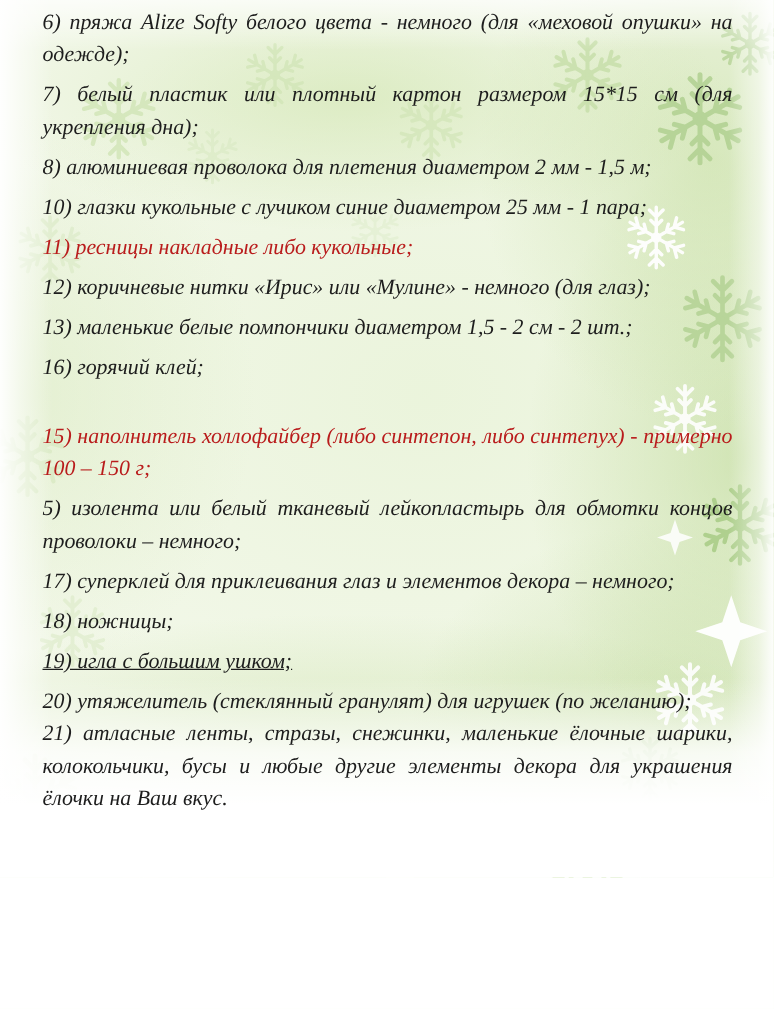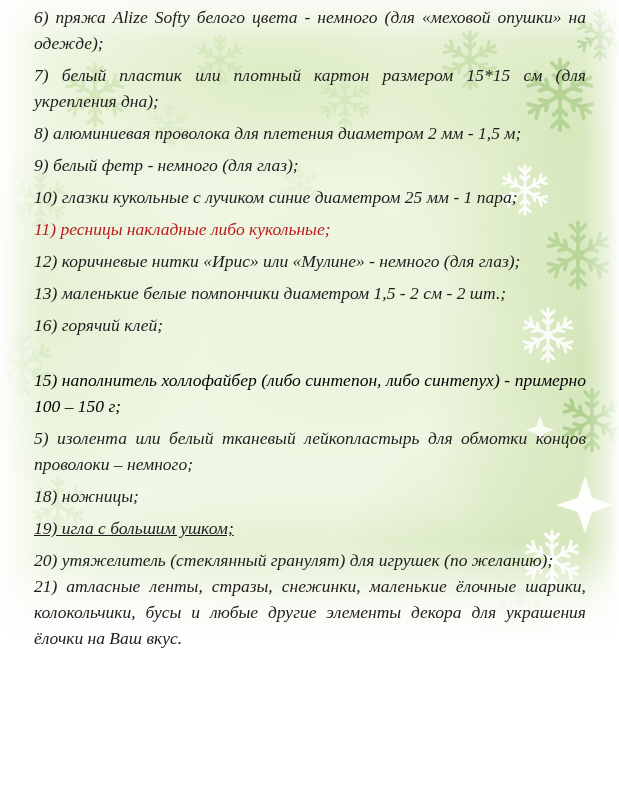--- a/index.html
+++ b/index.html
@@ -109,28 +109,28 @@
     <use href="#spark" transform="translate(60,700) scale(1.5)" fill="#ffffff" opacity="0.85"></use>
   </svg>
 
   <div class="bg-fade"></div>
 
   <div class="content">
 
   <p class="item" style="color: rgb(29, 29, 29);">6) пряжа Alize Softy белого цвета - немного (для «меховой опушки» на одежде);</p>
       <p class="item" style="color: rgb(29, 29, 29);">7) белый пластик или плотный картон размером 15*15 см (для укрепления дна);</p>
       <p class="item" style="color: rgb(29, 29, 29);">8) алюминиевая проволока для плетения диаметром 2 мм - 1,5 м;</p>
-      <p class="item" style="color: rgb(29, 29, 29);">9) белый фетр - немного (для глаз);</p>
       <p class="item" style="color: rgb(29, 29, 29);">10) глазки кукольные с лучиком синие диаметром 25 мм - 1 пара;</p>
       <p class="item" style="color: #b91c1c;">11) ресницы накладные либо кукольные;</p>
       <p class="item" style="color: rgb(29, 29, 29);">12) коричневые нитки «Ирис» или «Мулине» - немного (для глаз);</p>
       <p class="item" style="color: rgb(29, 29, 29);">13) маленькие белые помпончики диаметром 1,5 - 2 см - 2 шт.;</p>
       <p class="item" style="color: rgb(29, 29, 29);">16) горячий клей;</p>
-      <p class="item" style="color: #000000; margin-top: 29px;">15) наполнитель холлофайбер (либо синтепон, либо синтепух) - примерно 100 – 150 г;</p>
+      <p class="item" style="color: #b91c1c; margin-top: 29px;">15) наполнитель холлофайбер (либо синтепон, либо синтепух) - примерно 100 – 150 г;</p>
       <p class="item" style="color: rgb(29, 29, 29);">5) изолента или белый тканевый лейкопластырь для обмотки концов проволоки – немного;</p>
+      <p class="item" style="color: rgb(29, 29, 29);">17) суперклей для приклеивания глаз и элементов декора – немного;</p>
       <p class="item" style="color: rgb(29, 29, 29);">18) ножницы;</p>
       <p class="item" style="color: rgb(29, 29, 29); text-decoration: underline;">19) игла с большим ушком;</p>
       <p class="item" style="color: rgb(29, 29, 29);">20) утяжелитель (стеклянный гранулят) для игрушек (по желанию);</p>
       <p class="item tight" style="color: rgb(29, 29, 29);">21) атласные ленты, стразы, снежинки, маленькие ёлочные шарики, колокольчики, бусы и любые другие элементы декора для украшения ёлочки на Ваш вкус.</p>
     </div>
 
   <div class="page-number-burst">
     <svg viewBox="0 0 54 42" aria-hidden="true">
       <polygon points="53.0,21.0 46.8,22.9 52.1,26.2 45.5,26.5 49.5,31.0 42.9,29.8 45.4,35.1 39.2,32.5 40.0,38.3 34.7,34.4 33.7,40.3 29.6,35.4 27.0,41.0 24.4,35.4 20.3,40.3 19.3,34.4 14.0,38.3 14.8,32.5 8.6,35.1 11.1,29.8 4.5,31.0 8.5,26.5 1.9,26.2 7.2,22.9 1.0,21.0 7.2,19.1 1.9,15.8 8.5,15.5 4.5,11.0 11.1,12.2 8.6,6.9 14.8,9.5 14.0,3.7 19.3,7.6 20.3,1.7 24.4,6.6 27.0,1.0 29.6,6.6 33.7,1.7 34.7,7.6 40.0,3.7 39.2,9.5 45.4,6.9 42.9,12.2 49.5,11.0 45.5,15.5 52.1,15.8 46.8,19.1" fill="#ffffff" stroke="#9a9a9a" stroke-width="1"></polygon>
     </svg>

